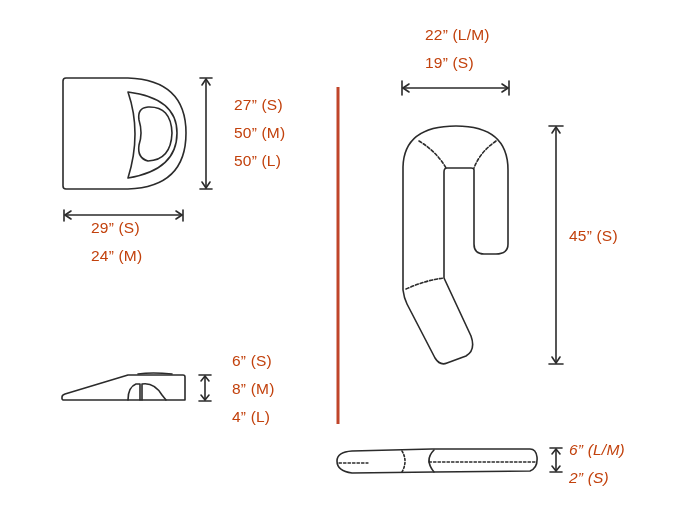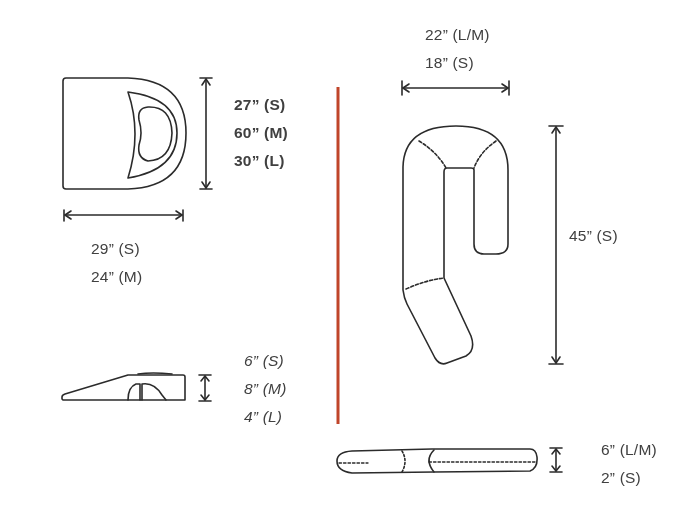--- a/index.html
+++ b/index.html
@@ -1,19 +1,19 @@
 <!DOCTYPE html>
 <html><head>
 <meta charset="utf-8">
 <style>
   html, body { margin: 0; padding: 0; background: #ffffff; }
   body { width: 683px; height: 509px; position: relative; overflow: hidden;
          font-family: "Liberation Sans", "DejaVu Sans", sans-serif; color: #2b2b2b; }
   svg.diagram { position: absolute; left: 0; top: 0; }
-  .lbl { position: absolute; font-size: 15.5px; line-height: 28px; color: #404040; white-space: nowrap; letter-spacing: 0.2px; }
+  .lbl { position: absolute; font-size: 15.5px; line-height: 28px; color: #c2410c; white-space: nowrap; letter-spacing: 0.2px; }
   .lbl div { height: 28px; }
 </style>
 </head>
 <body>
 
 <svg class="diagram" width="683" height="509" viewBox="0 0 683 509" xmlns="http://www.w3.org/2000/svg">
   <g fill="none" stroke="#2b2b2b" stroke-width="1.6" stroke-linecap="round" stroke-linejoin="round">
 
     <g>
       <path d="M66,78 L128,78 Q186,80 186,133 Q186,187 128,189 L66,189 Q63,189 63,186 L63,81 Q63,78 66,78 Z"></path>
@@ -84,40 +84,40 @@
       <line x1="550" y1="472" x2="562" y2="472"></line>
       <line x1="556" y1="449" x2="556" y2="471"></line>
       <path d="M552,454 L556,449 L560,454"></path>
       <path d="M552,466 L556,471 L560,466"></path>
     </g>
   </g>
 
   <line x1="338" y1="87" x2="338" y2="424" stroke="#c0452a" stroke-width="3"></line>
 </svg>
 
-<div class="lbl" style="left:234px; top:91px;font-weight:bold;">
+<div class="lbl" style="left:234px; top:91px;">
   <div>27” (S)</div>
-  <div>60” (M)</div>
-  <div>30” (L)</div>
+  <div>50” (M)</div>
+  <div>50” (L)</div>
 </div>
-<div class="lbl" style="left:91px; top:235px;">
+<div class="lbl" style="left:91px; top:214px;">
   <div>29” (S)</div>
   <div>24” (M)</div>
 </div>
 
-<div class="lbl" style="left:244px; top:347px;font-style:italic;">
+<div class="lbl" style="left:232px; top:347px;">
   <div>6” (S)</div>
   <div>8” (M)</div>
   <div>4” (L)</div>
 </div>
 
 <div class="lbl" style="left:425px; top:21px;">
   <div>22” (L/M)</div>
-  <div>18” (S)</div>
+  <div>19” (S)</div>
 </div>
 <div class="lbl" style="left:569px; top:225px; line-height:22px;">
   <div style="height:22px;">45” (S)</div>
 </div>
 
-<div class="lbl" style="left:601px; top:436px; line-height:28px;">
+<div class="lbl" style="left:569px; top:436px; line-height:28px;font-style:italic;">
   <div>6” (L/M)</div>
   <div>2” (S)</div>
 </div>
 
 </body></html>

